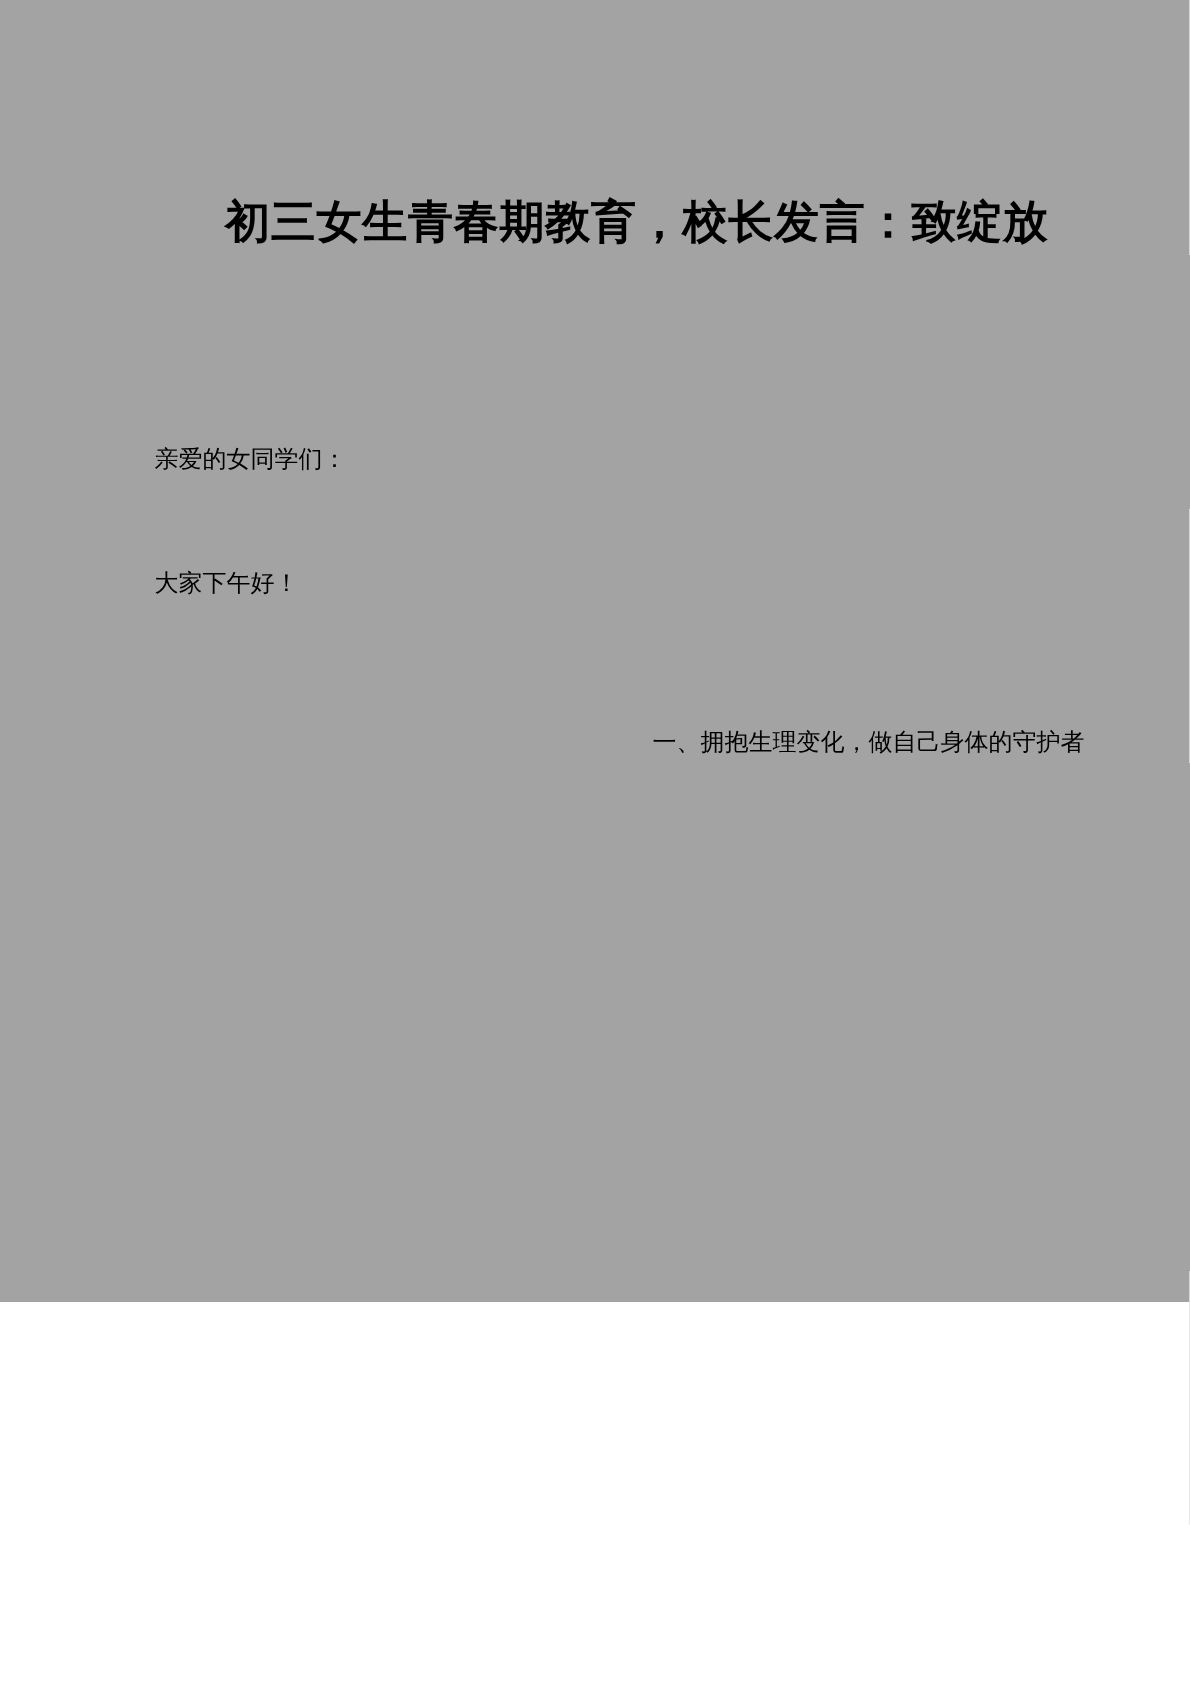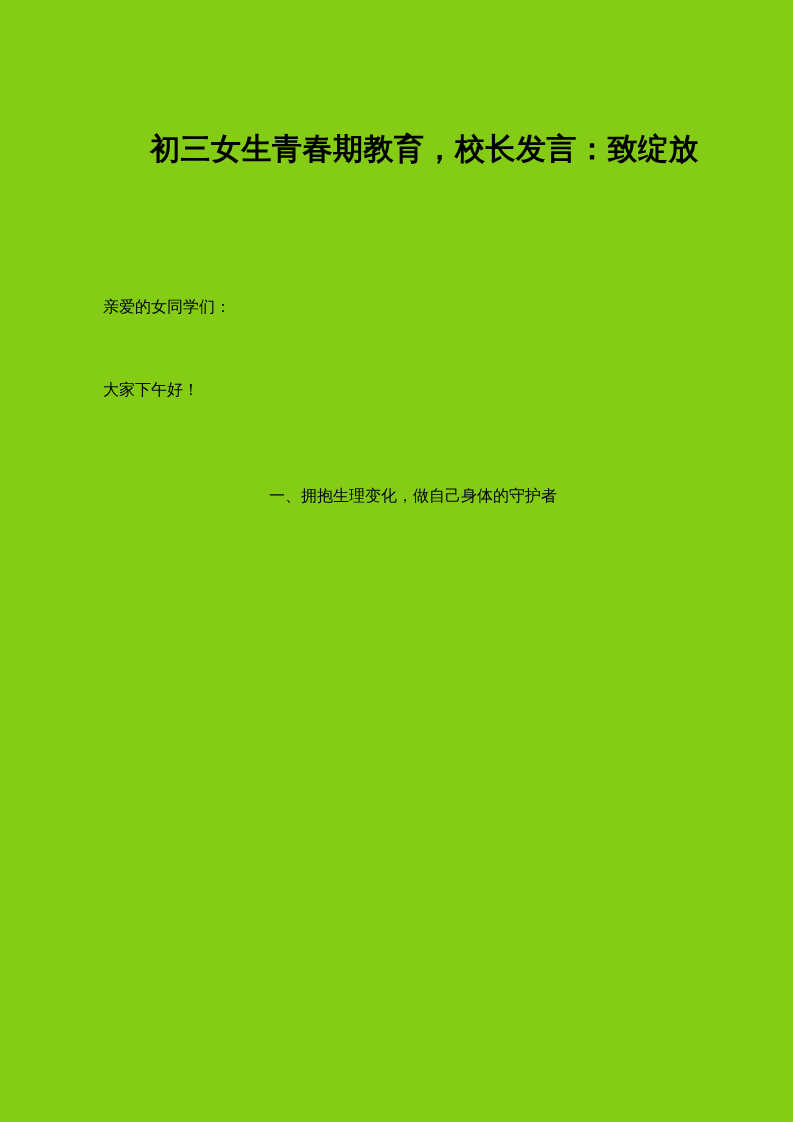--- a/index.html
+++ b/index.html
@@ -8,22 +8,22 @@
     background: #ffffff;
   }
   body {
     width: 793px;
     height: 1122px;
     overflow: hidden;
   }
   .page {
     box-sizing: border-box;
     width: 793px;
-    height: 1122px;
-    background: #84cc16;
+    height: 868px;
+    background: #a3a3a3;
     padding: 99px 70px 0 103px;
     font-family: "Liberation Sans", "DejaVu Sans", sans-serif;
     color: #000000;
   }
   .doc-title {
     
     margin: 0 -126px 90px -103px;
     font-size: 30px;
     font-weight: 700;
     line-height: 99px;
@@ -40,21 +40,21 @@
     margin: 45px 0 0 0;
     text-align: justify;
     text-justify: inter-ideograph;
     color: #000000;
   }
   .salutation {
     margin-top: 0;
   }
   .section-heading {
     margin-top: 68px;
-    text-align: center;
+    text-align: right;
   }
 </style>
 </head>
 <body>
 
 <div class="page">
 
   <h1 class="doc-title">
     <span class="title-line">初三女生青春期教育，校长发言：致绽放</span>
   </h1>

